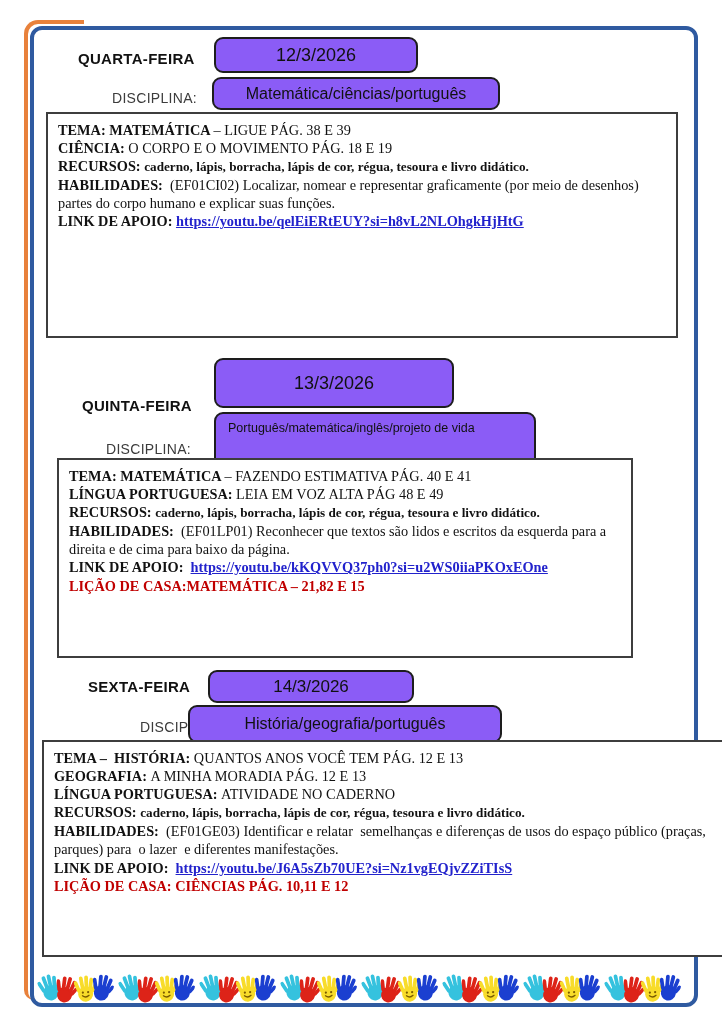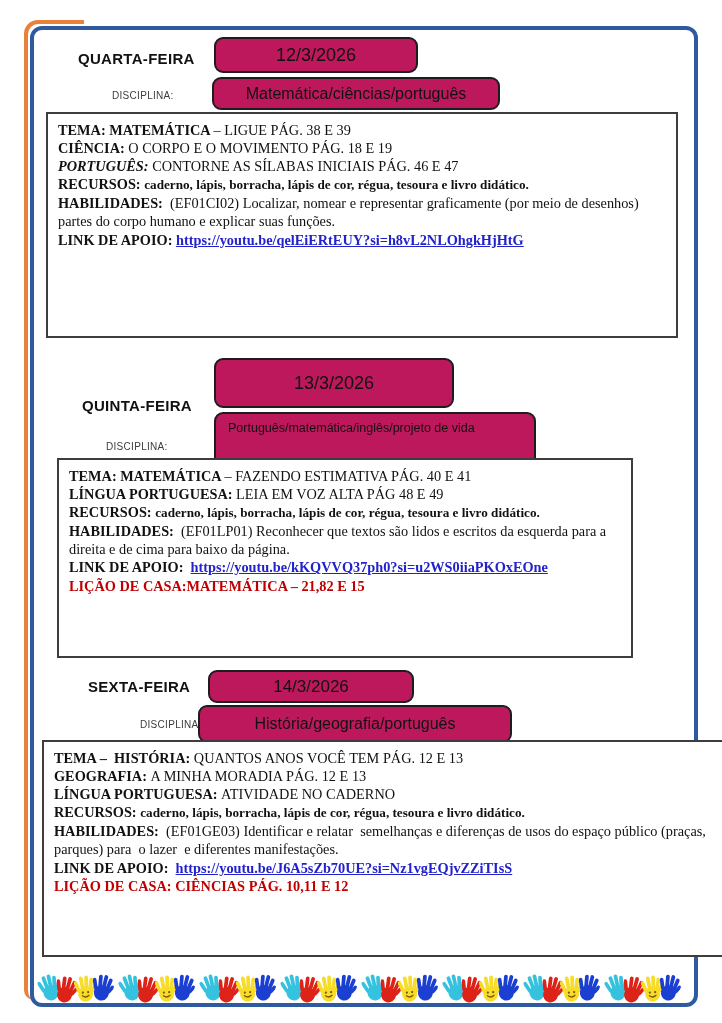--- a/index.html
+++ b/index.html
@@ -8,22 +8,22 @@
   .page{position:absolute;inset:0;}
   
   .orange-accent{position:absolute;left:24px;top:20px;width:56px;height:976px;
        border-left:4px solid var(--frame-orange,#e8813b);
        border-top:4px solid var(--frame-orange,#e8813b);
        border-top-left-radius:14px;border-bottom-left-radius:10px;}
   .frame{position:absolute;left:30px;top:26px;width:660px;height:973px;
        border:4px solid var(--frame-blue,#2f5aa0);border-radius:12px;background:#fff;}
   
   .day-label{position:absolute;font-weight:bold;font-size:15px;letter-spacing:.3px;}
-  .disc-label{position:absolute;font-size:10px;color:#3c3c3c;letter-spacing:.3px;}
-  .fieldbox{position:absolute;border:2px solid #1d1d1d;border-radius:9px;background:#be185d;
+  .disc-label{position:absolute;font-size:14px;color:#3c3c3c;letter-spacing:.3px;}
+  .fieldbox{position:absolute;border:2px solid #1d1d1d;border-radius:9px;background:#8b5cf6;
        display:flex;align-items:center;justify-content:center;box-sizing:border-box;}
   .fieldbox.topleft{align-items:flex-start;justify-content:flex-start;padding:7px 12px;}
   .date-text{font-size:18px;}
   .disc-text{font-size:16px;}
   .disc-text.small{font-size:12.5px;}
   
   .content-box{position:absolute;border:2px solid #3d3d3d;background:#fff;
        box-sizing:border-box;padding:7px 10px;font-size:14.3px;line-height:1.27;}
   .content-line{white-space:pre-wrap;font-family:Liberation Serif, serif;}
   .seg-b{font-weight:bold;}
@@ -42,21 +42,21 @@
   
   .day2{left:82px;top:397px;}
   .date2{left:214px;top:358px;width:240px;height:50px;}
   .discl2{left:106px;top:441px;}
   .discb2{left:214px;top:412px;width:322px;height:66px;}
   .cont2{left:57px;top:458px;width:576px;height:200px;}
   
   .day3{left:88px;top:678px;}
   .date3{left:208px;top:670px;width:206px;height:33px;}
   .discl3{left:140px;top:719px;}
-  .discb3{left:198px;top:705px;width:314px;height:38px;align-items:center;}
+  .discb3{left:188px;top:705px;width:314px;height:38px;align-items:center;}
   .cont3{left:42px;top:740px;width:708px;height:217px;}
   
   .hands{position:absolute;left:50px;top:964px;width:622px;height:36px;
        display:flex;align-items:flex-end;justify-content:center;gap:9px;}
   .hand-group{display:flex;align-items:flex-end;}
   .hand-group svg{display:block;margin-left:-4px;}
 </style>
 </head>
 <body>
 
@@ -68,21 +68,20 @@
   <div class="fieldbox date1">
     <span class="date-text">12/3/2026</span>
   </div>
   <div class="disc-label discl1">DISCIPLINA:</div>
   <div class="fieldbox discb1">
     <span class="disc-text">Matemática/ciências/português</span>
   </div>
   <div class="content-box cont1" id="content-0">
       <div class="content-line"><span class="seg-b">TEMA: MATEMÁTICA </span><span class="seg-r">– LIGUE PÁG. 38 E 39</span></div>
       <div class="content-line"><span class="seg-b">CIÊNCIA: </span><span class="seg-r">O CORPO E O MOVIMENTO PÁG. 18 E 19</span></div>
-      <div class="content-line"><span class="seg-bi">PORTUGUÊS: </span><span class="seg-r">CONTORNE AS SÍLABAS INICIAIS PÁG. 46 E 47</span></div>
       <div class="content-line"><span class="seg-b">RECURSOS: </span><span class="seg-rs">caderno, lápis, borracha, lápis de cor, régua, tesoura e livro didático.</span></div>
       <div class="content-line"><span class="seg-b">HABILIDADES:  </span><span class="seg-r">(EF01CI02) Localizar, nomear e representar graficamente (por meio de desenhos) partes do corpo humano e explicar suas funções.</span></div>
       <div class="content-line"><span class="seg-b">LINK DE APOIO: </span><a class="seg-link" href="#">https://youtu.be/qelEiERtEUY?si=h8vL2NLOhgkHjHtG</a></div>
     </div>
 
   <div class="day-label day2">QUINTA-FEIRA</div>
   <div class="fieldbox date2">
     <span class="date-text">13/3/2026</span>
   </div>
   <div class="disc-label discl2">DISCIPLINA:</div>

